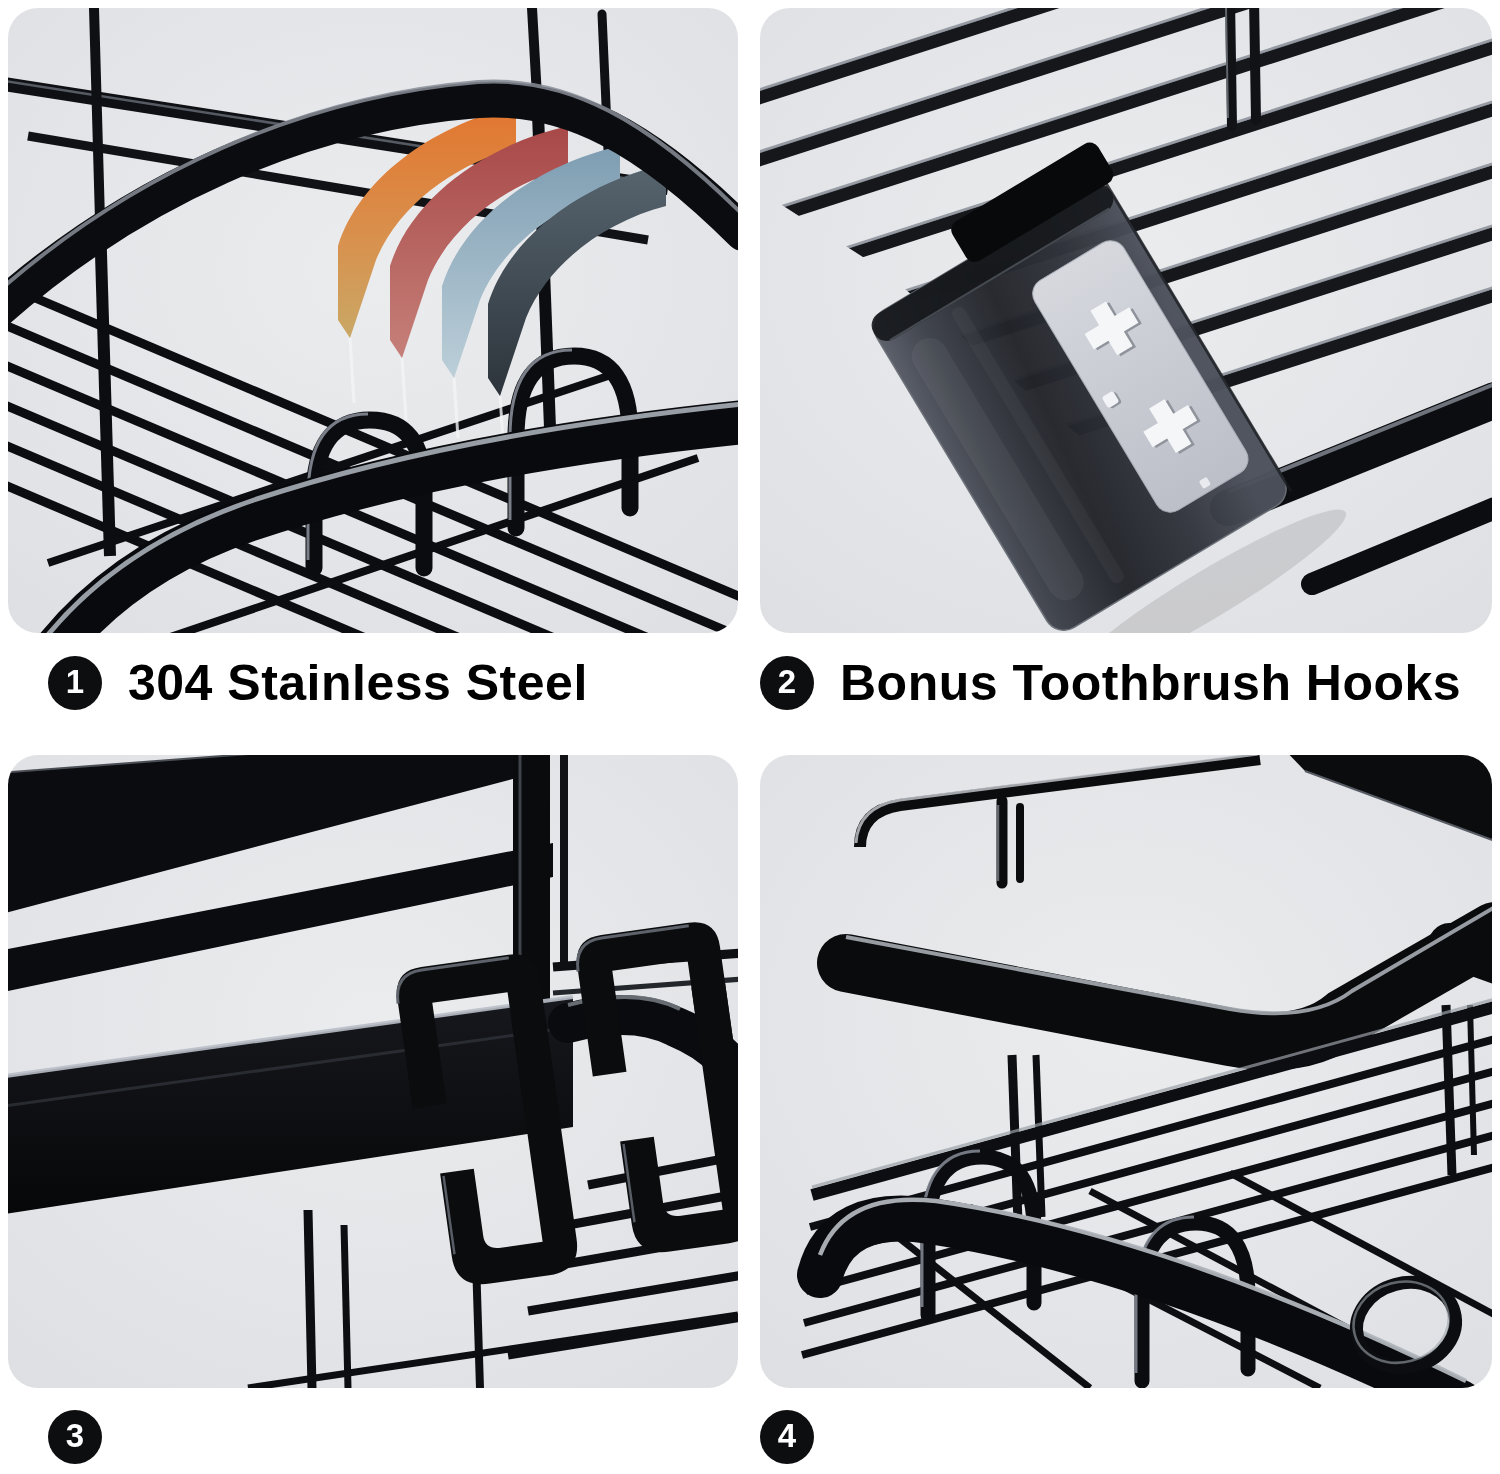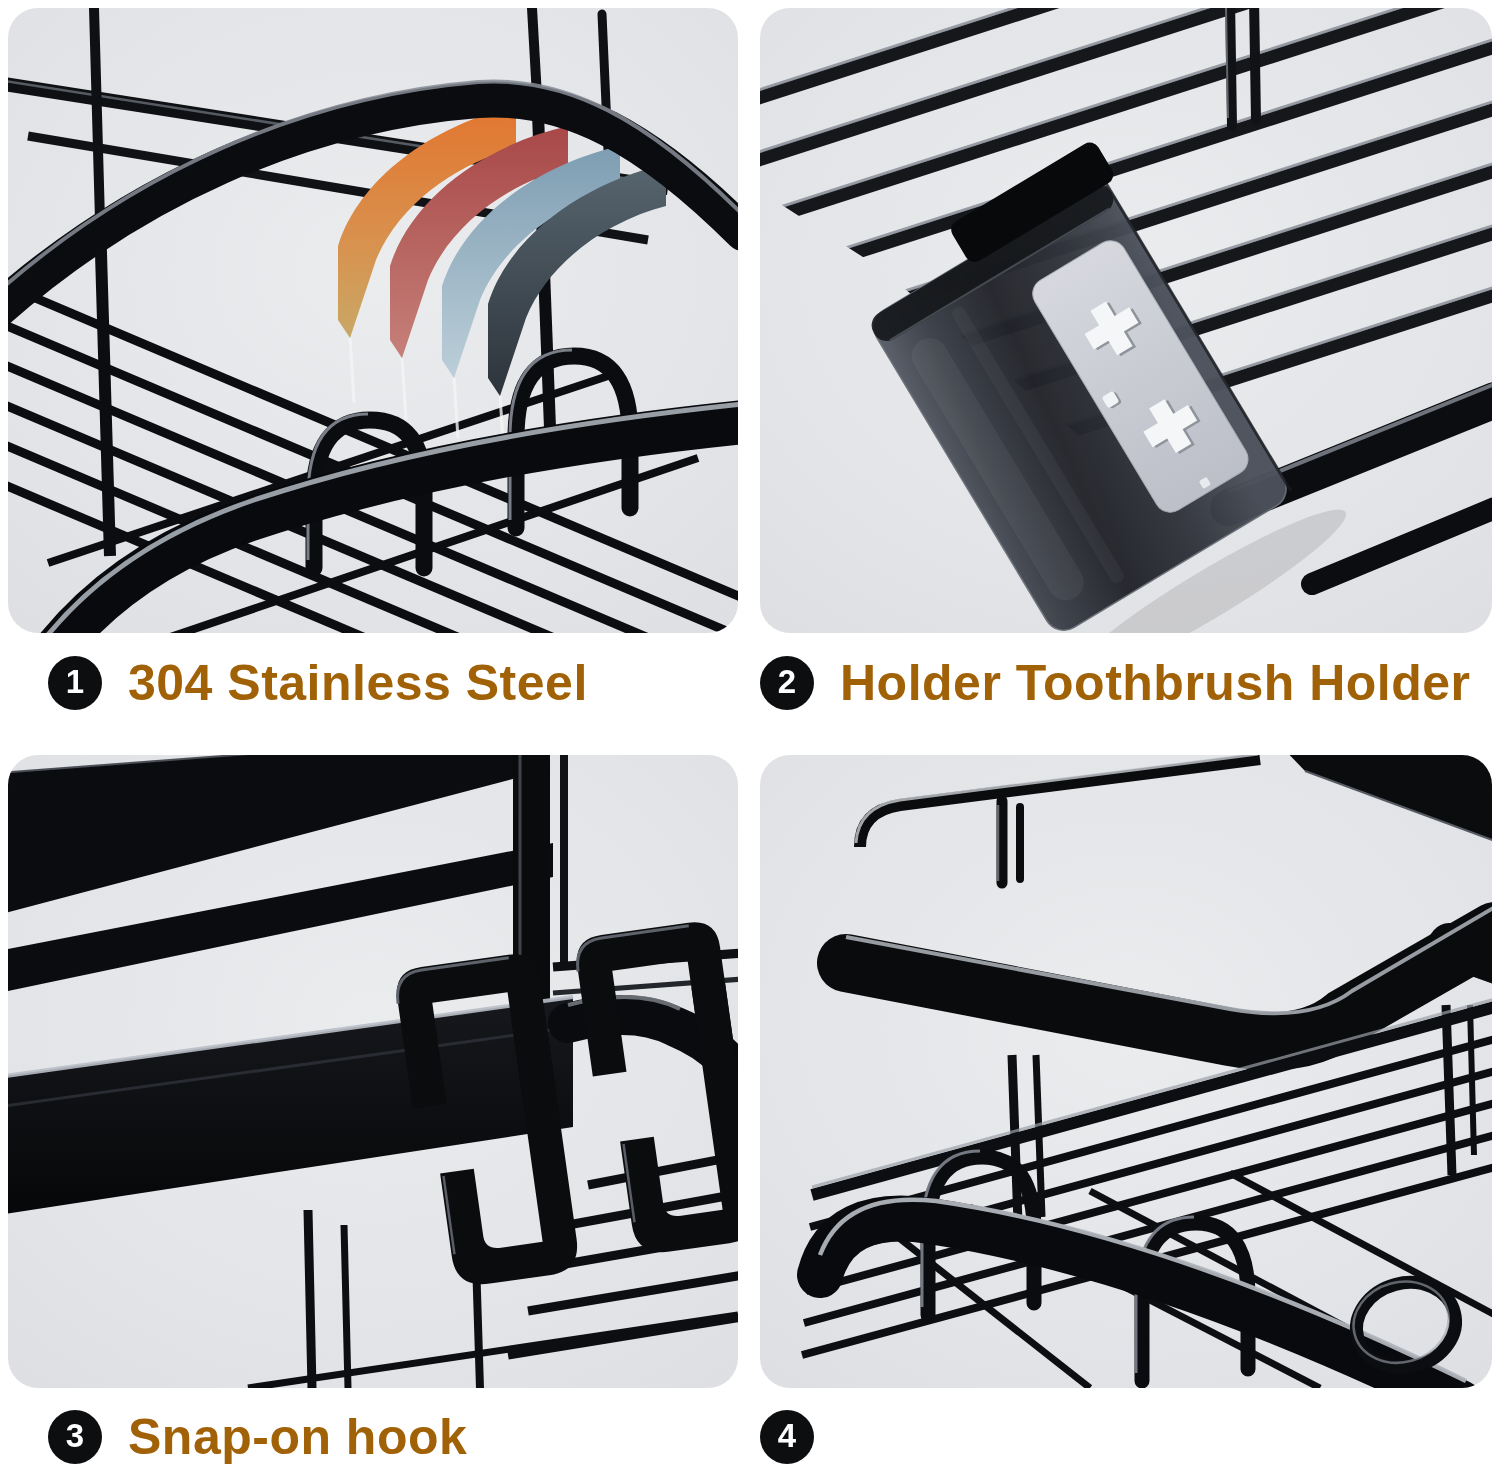--- a/index.html
+++ b/index.html
@@ -12,21 +12,21 @@
   .p-tr{left:760px;top:8px;width:732px;height:625px;}
   .p-bl{left:8px;top:755px;width:730px;height:633px;}
   .p-br{left:760px;top:755px;width:732px;height:633px;}
   .caption{position:absolute;display:flex;align-items:center;gap:26px;height:62px;}
   .c1{left:48px;top:652px;width:690px;}
   .c2{left:760px;top:652px;width:732px;}
   .c3{left:48px;top:1406px;width:690px;}
   .c4{left:760px;top:1406px;width:732px;}
   .badge{flex:0 0 auto;width:54px;height:54px;border-radius:50%;background:#0d0e10;color:#ffffff;
          display:grid;place-items:center;font-size:33px;font-weight:800;padding-bottom:2px;box-sizing:border-box;}
-  .cap-label{font-size:50px;font-weight:800;color:#a16207;letter-spacing:.5px;white-space:nowrap;}
+  .cap-label{font-size:50px;font-weight:800;color:#000000;letter-spacing:.5px;white-space:nowrap;}
 </style>
 </head>
 <body>
 
 <div class="page">
 
   <div class="panel p-tl">
     <svg viewBox="0 0 730 625">
       <defs>
         <linearGradient id="gOr" x1="0" y1="0" x2="0" y2="1">
@@ -174,21 +174,21 @@
       </g>
     </svg>
   </div>
 
   <figcaption class="caption c1">
     <span class="badge">1</span>
     <span class="cap-label">304 Stainless Steel</span>
   </figcaption>
   <figcaption class="caption c2">
     <span class="badge">2</span>
-    <span class="cap-label">Holder Toothbrush Holder</span>
+    <span class="cap-label">Bonus Toothbrush Hooks</span>
   </figcaption>
 
   <div class="panel p-bl">
     <svg viewBox="0 0 730 633">
       <defs>
         <linearGradient id="gBar" x1="0" y1="0" x2="0" y2="1">
           <stop offset="0" stop-color="#17181d"></stop>
             <stop offset="1" stop-color="#060708"></stop>
         </linearGradient>
       </defs>
@@ -288,19 +288,18 @@
       </g>
       <g transform="rotate(-15 646 570)">
         <ellipse cx="646" cy="570" rx="50" ry="42" stroke="#0c0d10" stroke-width="13" fill="none"></ellipse>
         <ellipse cx="642" cy="566" rx="48" ry="40" stroke="#9ba1ab" stroke-width="2.5" fill="none" opacity=".6"></ellipse>
       </g>
     </svg>
   </div>
 
   <figcaption class="caption c3">
     <span class="badge">3</span>
-    <span class="cap-label">Snap-on hook</span>
   </figcaption>
   <figcaption class="caption c4">
     <span class="badge">4</span>
   </figcaption>
 
 </div>
 
 </body></html>

